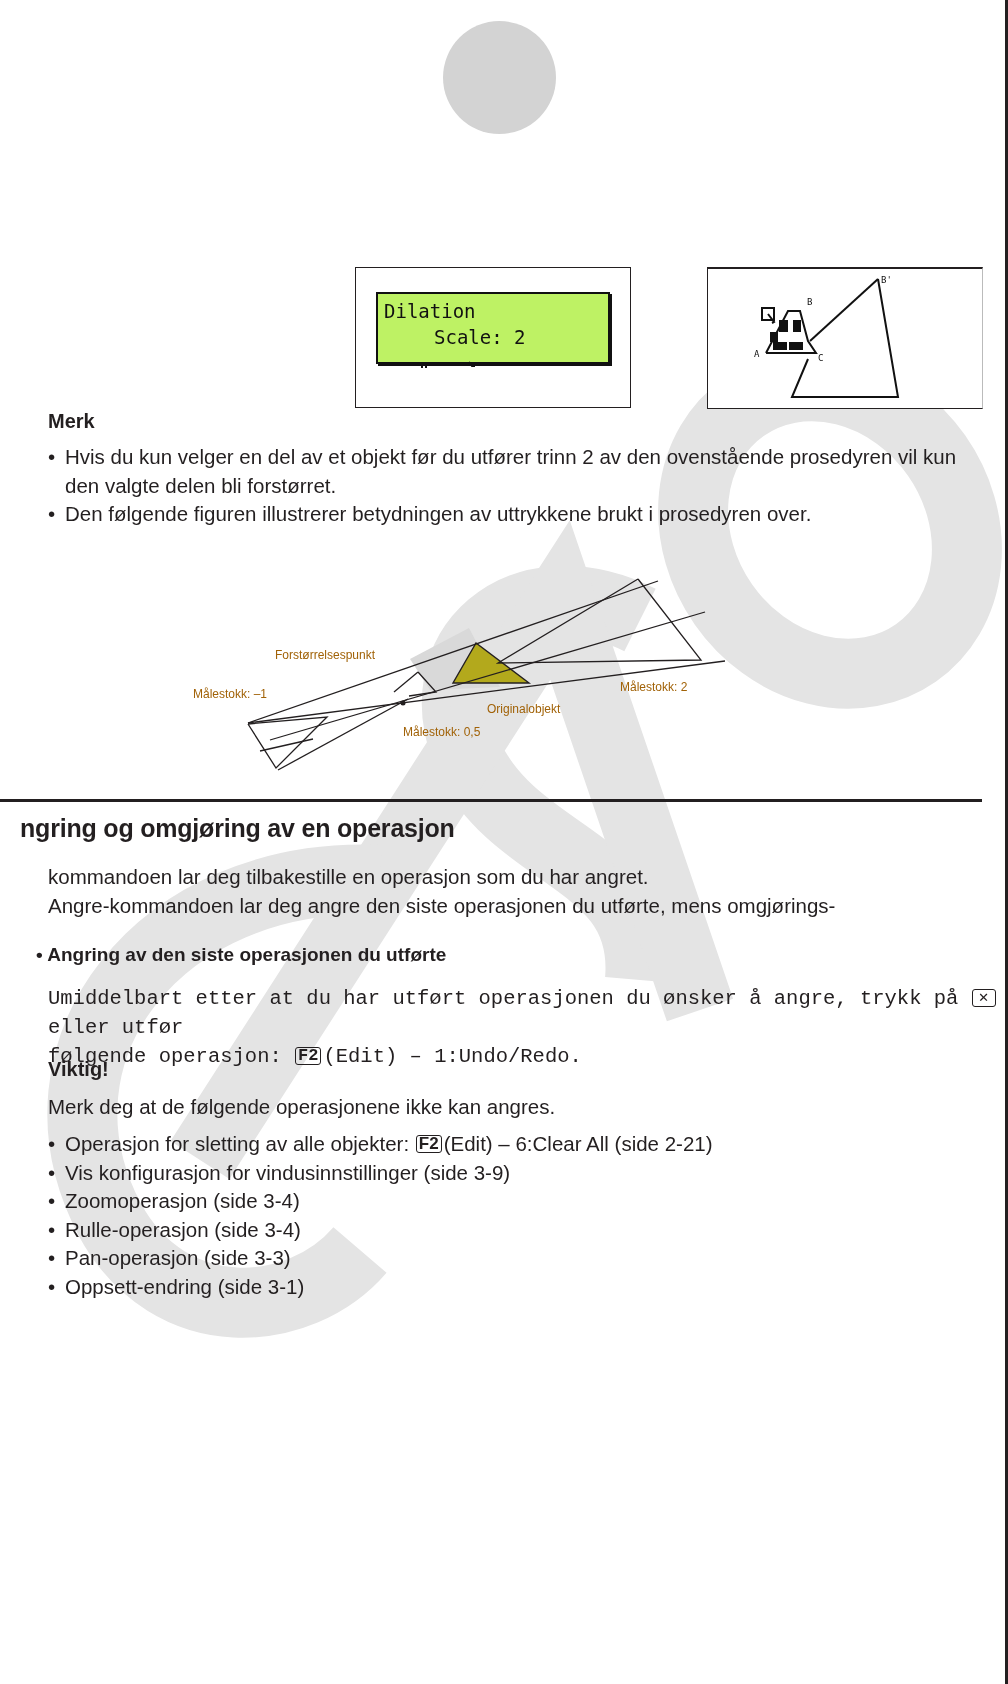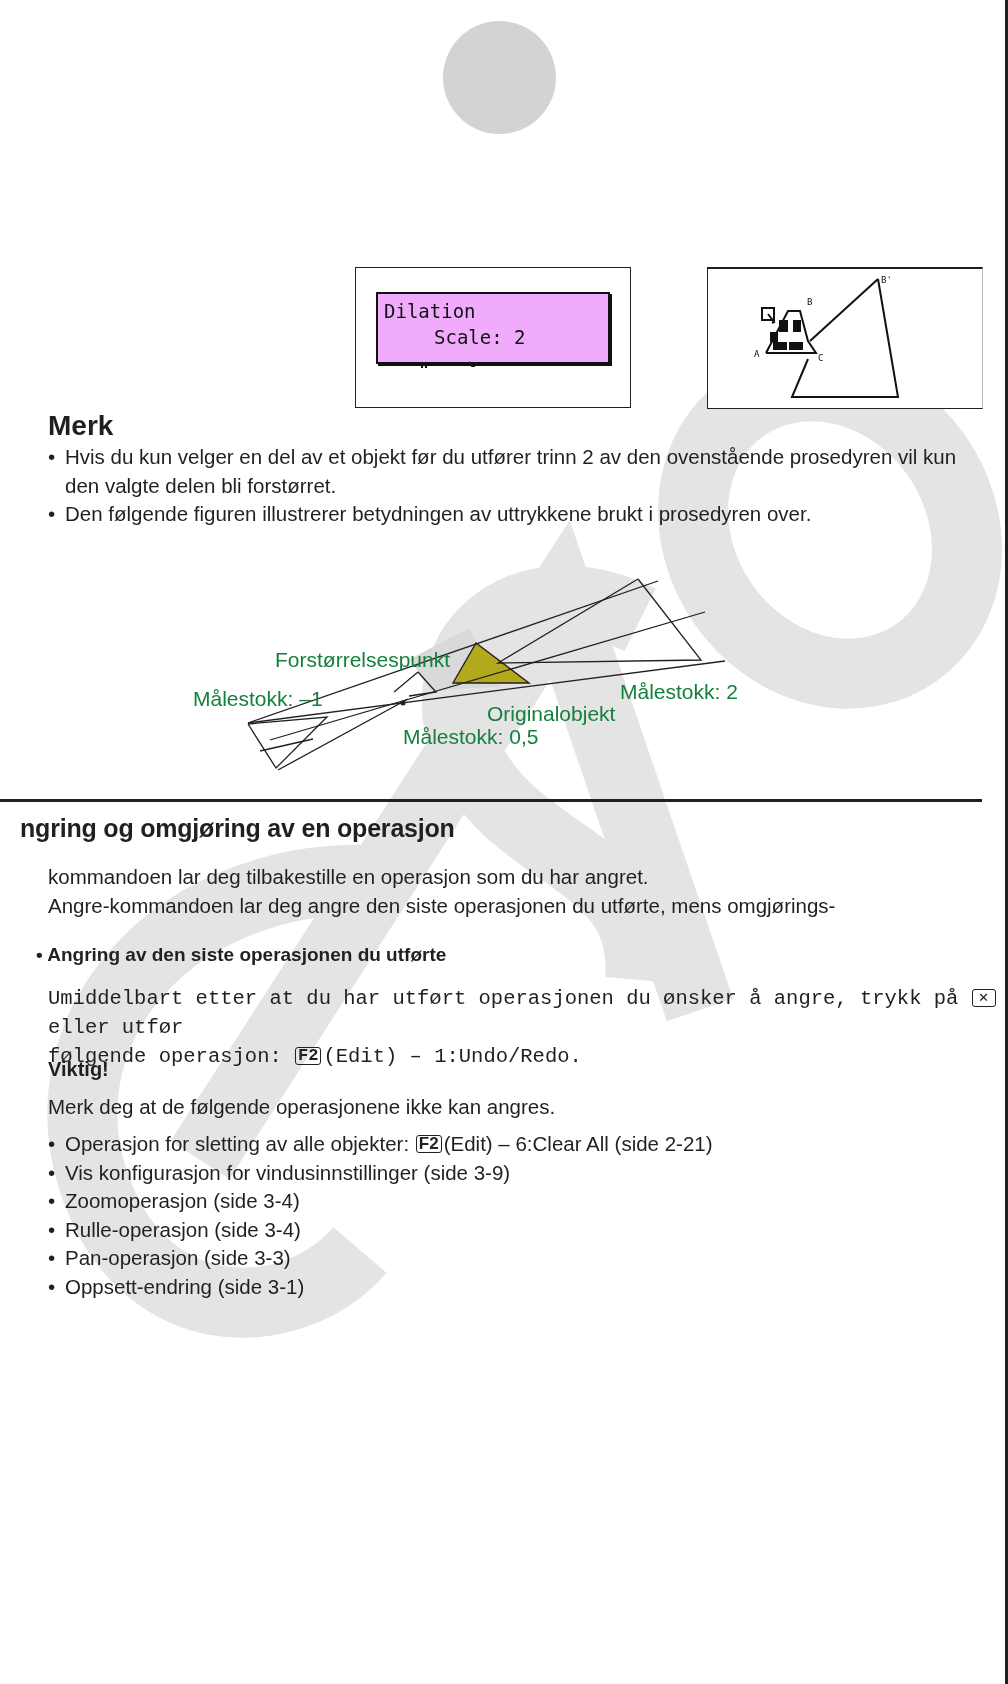--- a/index.html
+++ b/index.html
@@ -11,33 +11,33 @@
   .abs { position: absolute; }
   .watermark { position: absolute; left: 0; top: 0; width: 1008px; height: 1684px; pointer-events: none; z-index: 0; }
   .page-circle { position: absolute; left: 443px; top: 21px; width: 113px; height: 113px; border-radius: 50%; background: #d3d3d3; z-index: 1; }
   .right-rule { position: absolute; left: 1005px; top: 0; width: 3px; height: 1684px; background: #231f20; z-index: 2; }
 
   .screen { position: absolute; background: #fff; border: 1px solid #231f20; z-index: 1; }
   .screen1 { left: 355px; top: 267px; width: 274px; height: 139px; border-top: 1.5px solid #231f20; }
   .screen2 { left: 707px; top: 267px; width: 274px; height: 139px; border-top: 2px solid #231f20; border-right: 1px solid #bbb; }
   .dialog {
     position: absolute; left: 20px; top: 24px; width: 230px; height: 68px;
-    border: 2px solid #111; box-shadow: 2px 2px 0 #111; background: #f0abfc;
+    border: 2px solid #111; box-shadow: 2px 2px 0 #111; background: #bef264;
     font-family: "DejaVu Sans Mono", "Liberation Mono", monospace; font-size: 19px; color: #111;
   }
   .dialog .l1 { position: absolute; left: 6px; top: 6px; }
   .dialog .l2 { position: absolute; left: 56px; top: 32px; }
 
-  .h-merk { position: absolute; left: 48px; top: 410px; font-weight: bold; font-size: 28px; }
+  .h-merk { position: absolute; left: 48px; top: 410px; font-weight: bold; font-size: 20px; }
   .bullet-list { position: absolute; left: 48px; margin: 0; padding: 0; list-style: none; }
   .bullet-list li { position: relative; padding-left: 17px; font-size: 20.5px; line-height: 28.5px; }
   .bullet-list li::before { content: "•"; position: absolute; left: 0; top: 0; }
 
   .diagram { position: absolute; left: 180px; top: 555px; width: 560px; height: 220px; z-index: 1; }
-  .diag-label { position: absolute; font-size: 21px; color: #15803d; white-space: nowrap; }
+  .diag-label { position: absolute; font-size: 12px; color: #a16207; white-space: nowrap; }
 
   .section-rule { position: absolute; left: 0; top: 799px; width: 982px; height: 3px; background: #231f20; }
   .section-title { position: absolute; left: 20px; top: 814px; font-weight: bold; font-size: 25px; letter-spacing: -0.2px; }
   .para { position: absolute; left: 48px; font-size: 20.5px; line-height: 29px; }
   .subhead { position: absolute; left: 36px; top: 944px; font-weight: bold; font-size: 19px; }
   .h-viktig { position: absolute; left: 48px; top: 1058px; font-weight: bold; font-size: 20px; }
 
   .key {
     display: inline-block; border: 1.6px solid #231f20; border-radius: 3px;
     font-size: 17px; font-weight: bold; line-height: 16px; padding: 0 2px; margin: 0 2px 0 1px;

